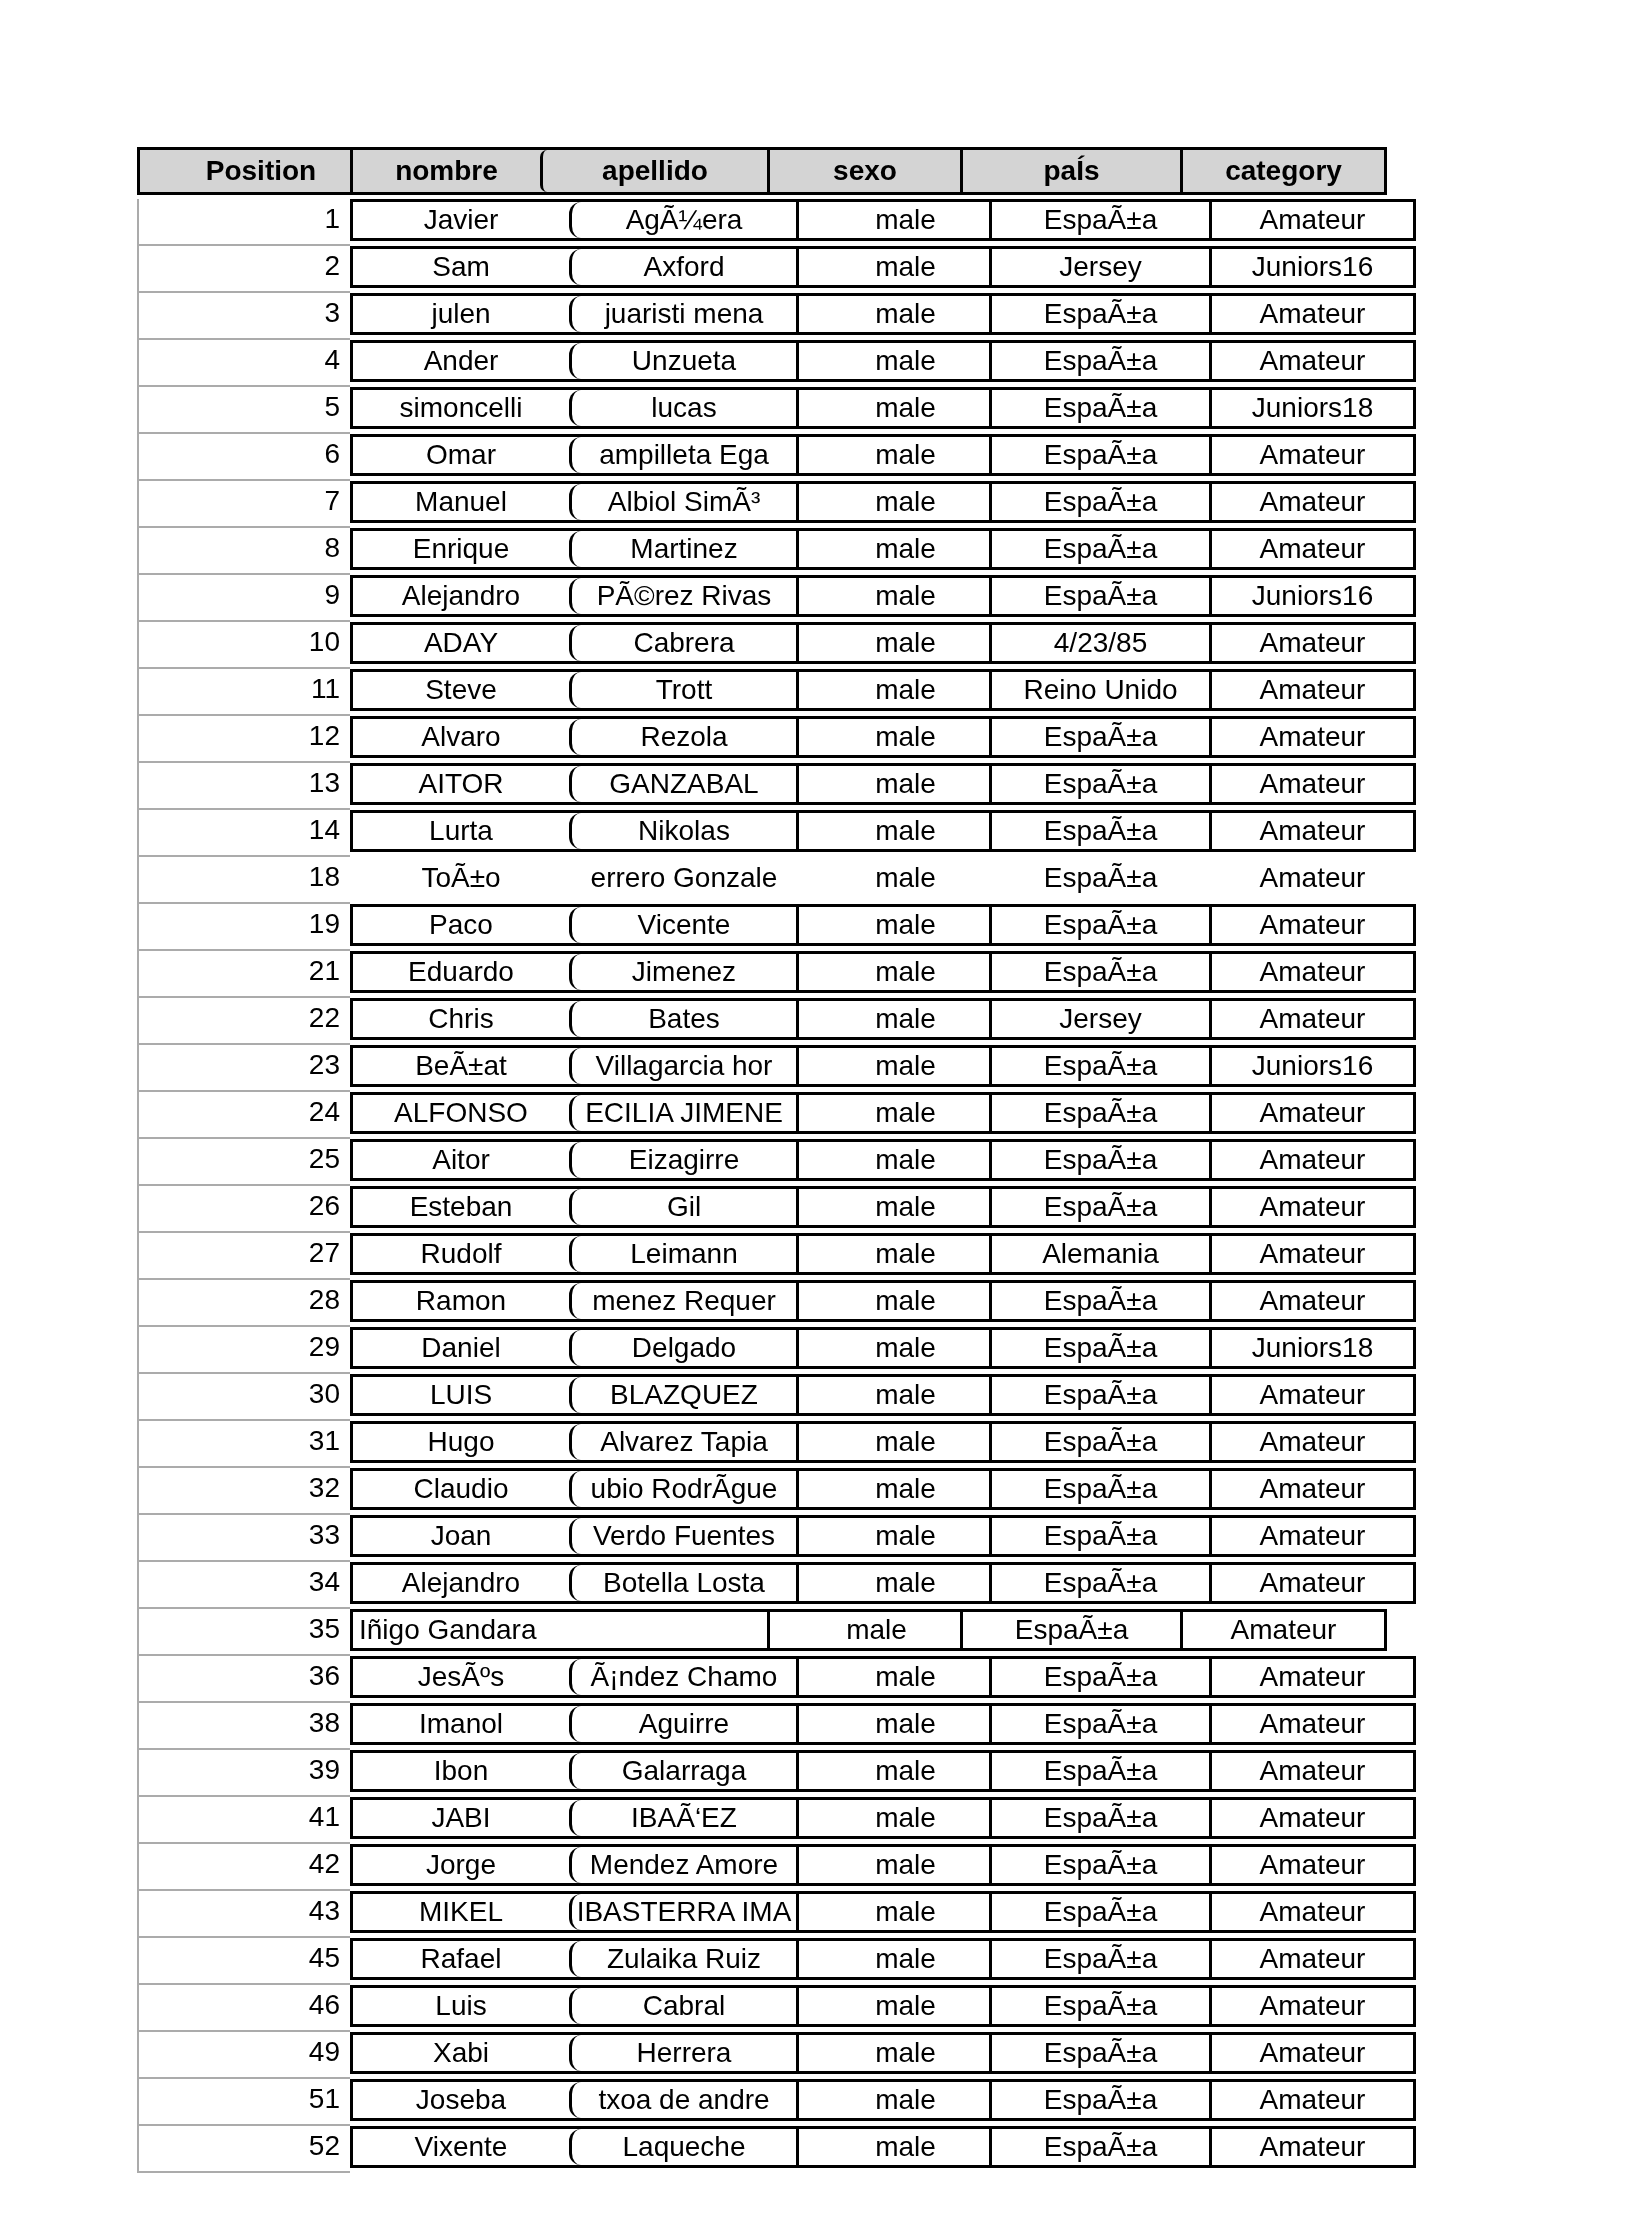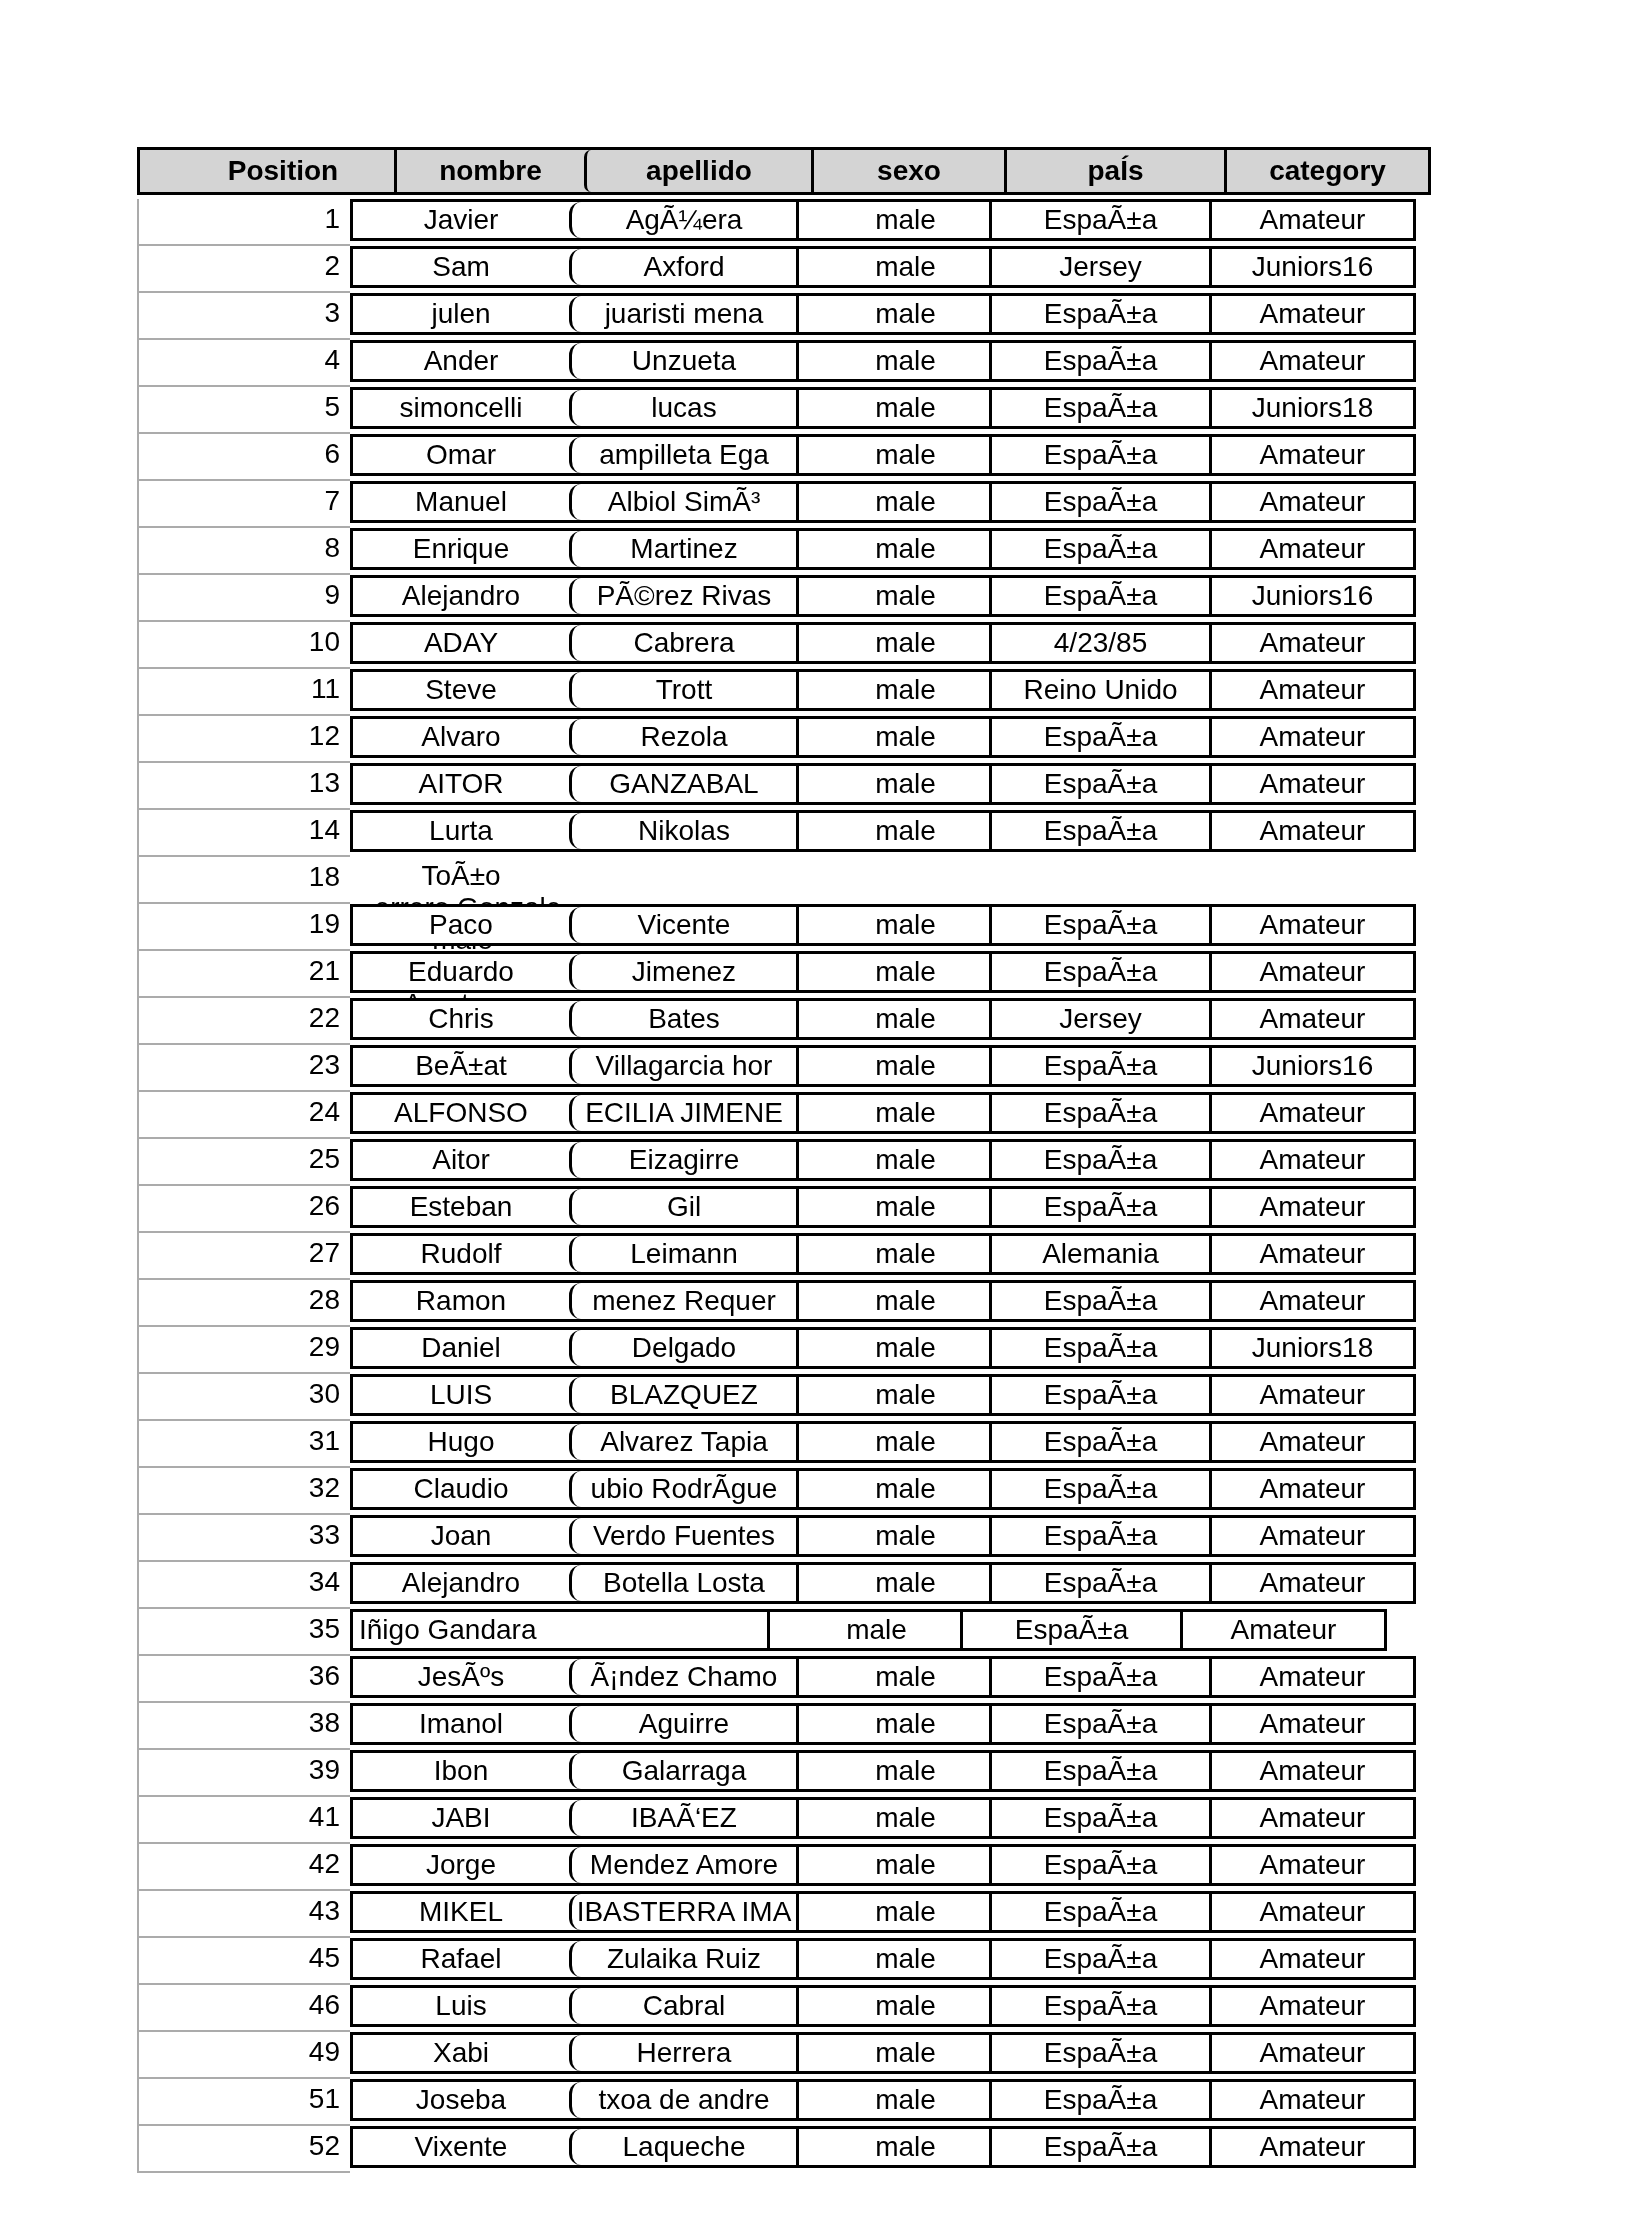--- a/index.html
+++ b/index.html
@@ -19,21 +19,21 @@
     box-sizing:border-box;
     width:max-content;
     margin-bottom:4px;
   }
   .hcell{
     box-sizing:border-box;flex:none;
     display:flex;align-items:center;justify-content:center;
     font-weight:bold;font-size:28px;white-space:nowrap;overflow:hidden;
   }
   .hcell + .hcell{border-left:3px solid #000;}
-  .c-h-pos{width:254px;padding-left:32px;}
+  .c-h-pos{width:210px;padding-left:32px;}
   .c-h-nombre{width:190px;}
   .c-h-apellido{width:227px;border-radius:7px;}
   .c-h-sexo{width:193px;}
   .c-h-pais{width:220px;}
   .c-h-category{width:204px;}
 
   
   .row{display:flex;margin-bottom:0;height:47px;width:max-content;}
   .pos-cell{
     box-sizing:border-box;flex:none;width:213px;height:47px;
@@ -41,21 +41,21 @@
     border-bottom:2px solid #ababab;
     display:flex;align-items:center;justify-content:flex-end;
     padding-right:10px;padding-bottom:5px;
     font-size:28px;white-space:nowrap;
   }
   .data-box{
     box-sizing:border-box;flex:none;display:flex;
     border:3px solid #000;height:42px;align-self:flex-start;
     background:#fff;width:max-content;
   }
-  .data-box.noborder{border-color:transparent;flex-direction:column;}
+  .data-box.noborder{border-color:transparent;}
   .cell{
     box-sizing:border-box;flex:none;
     display:flex;align-items:center;justify-content:center;
     font-size:28px;white-space:nowrap;overflow:hidden;
   }
   .cell + .cell{border-left:3px solid #000;}
   .data-box.noborder .cell + .cell{border-left-color:transparent;}
   .c-nombre{width:216px;}
   .c-apellido{width:227px;border-radius:12px;}
   .c-sexo{width:193px;padding-left:23px;}

